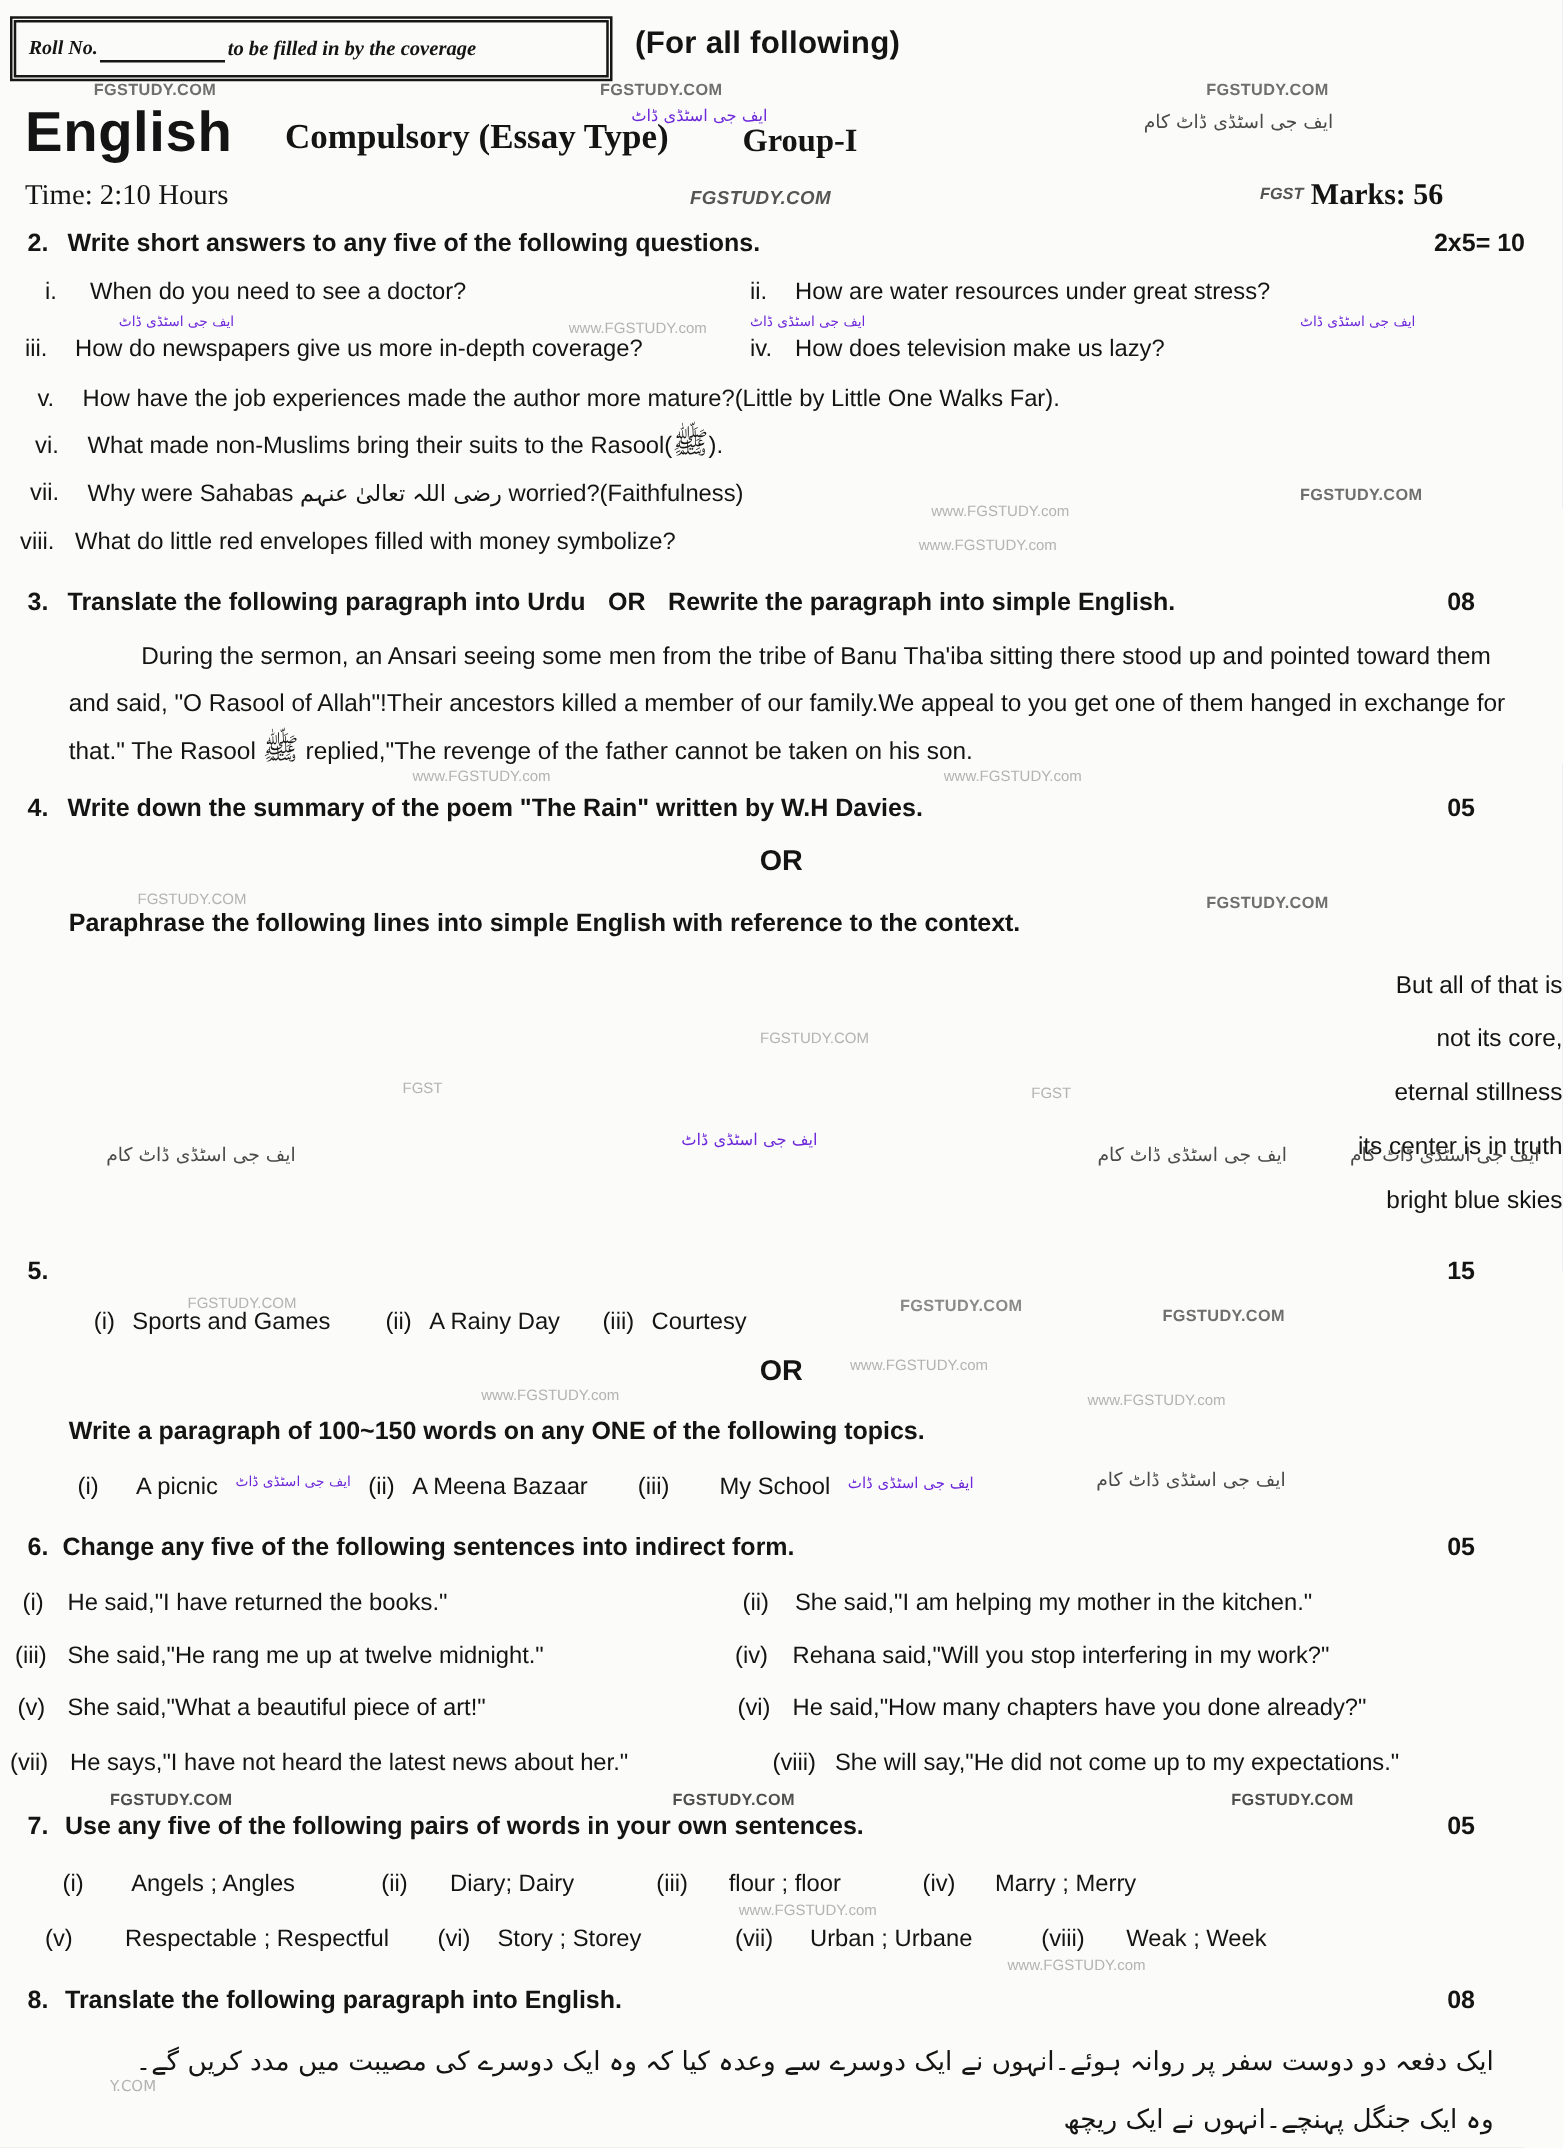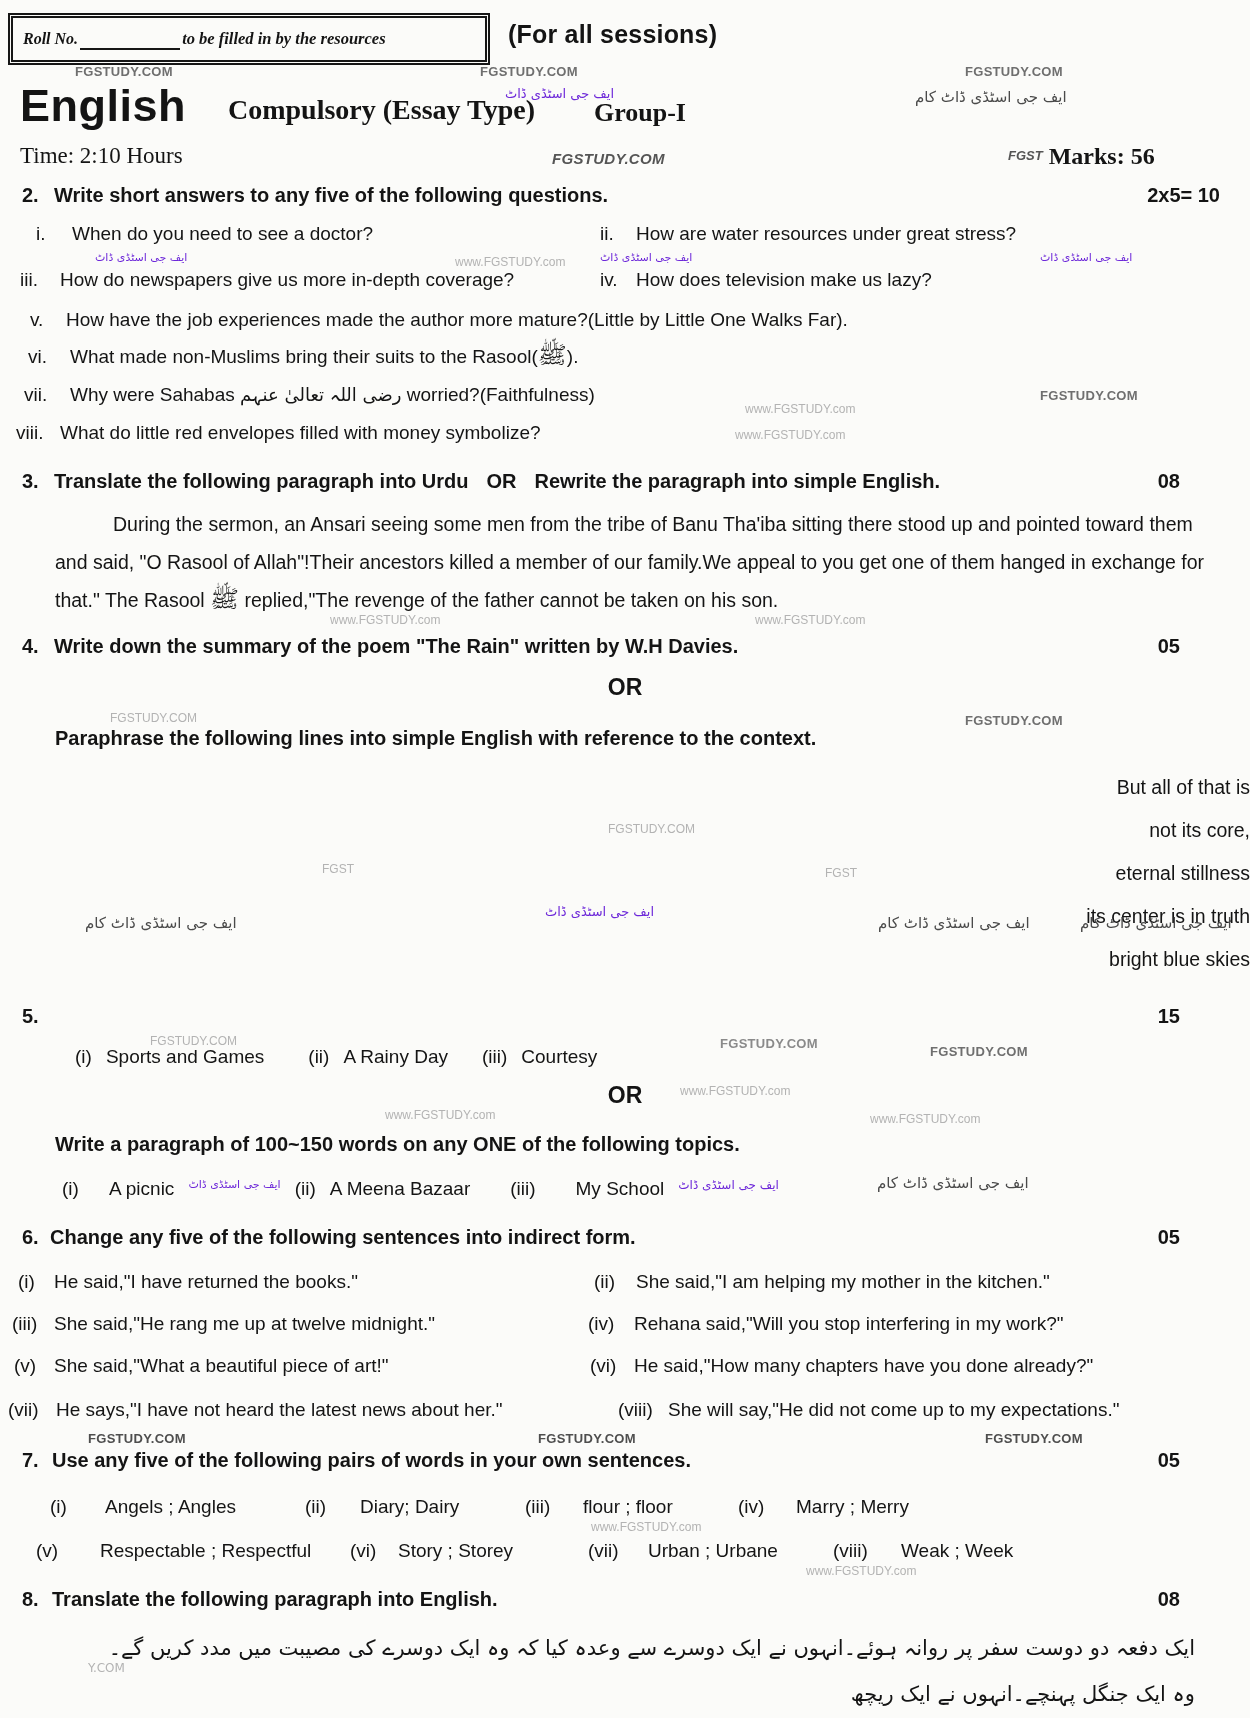--- a/index.html
+++ b/index.html
@@ -64,23 +64,23 @@
 </style>
 </head>
 <body>
 
 <div class="page">
 
   <div class="header">
     <div class="roll-box">
       <span class="roll-label">Roll No.</span>
       <span class="roll-blank"></span>
-      <span class="roll-note">to be filled in by the resources</span>
+      <span class="roll-note">to be filled in by the coverage</span>
     </div>
-    <div class="sessions">(For all sessions)</div>
+    <div class="sessions">(For all following)</div>
 
     <span class="abs wm" style="top:64px;left:75px;">FGSTUDY.COM</span>
     <span class="abs wm" style="top:64px;left:480px;">FGSTUDY.COM</span>
     <span class="abs wm" style="top:64px;left:965px;">FGSTUDY.COM</span>
 
     <div class="main-title">English</div>
     <div class="sub-title">Compulsory (Essay Type)</div>
     <span class="abs urdu wm-urdu" style="top:86px;left:505px;">ایف جی اسٹڈی ڈاٹ</span>
     <div class="group">Group-I</div>
     <span class="abs urdu wm-urdu-dark" style="top:88px;left:915px;">ایف جی اسٹڈی ڈاٹ کام</span>

